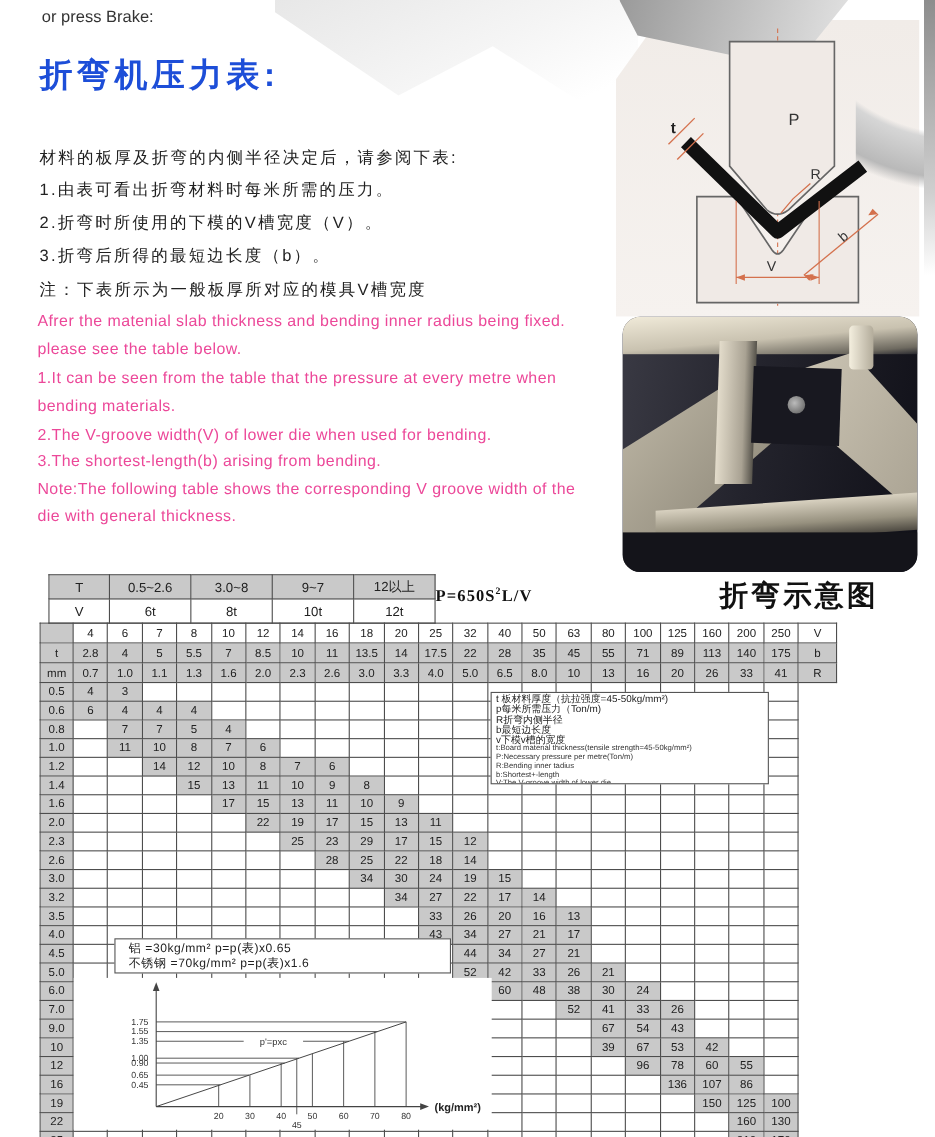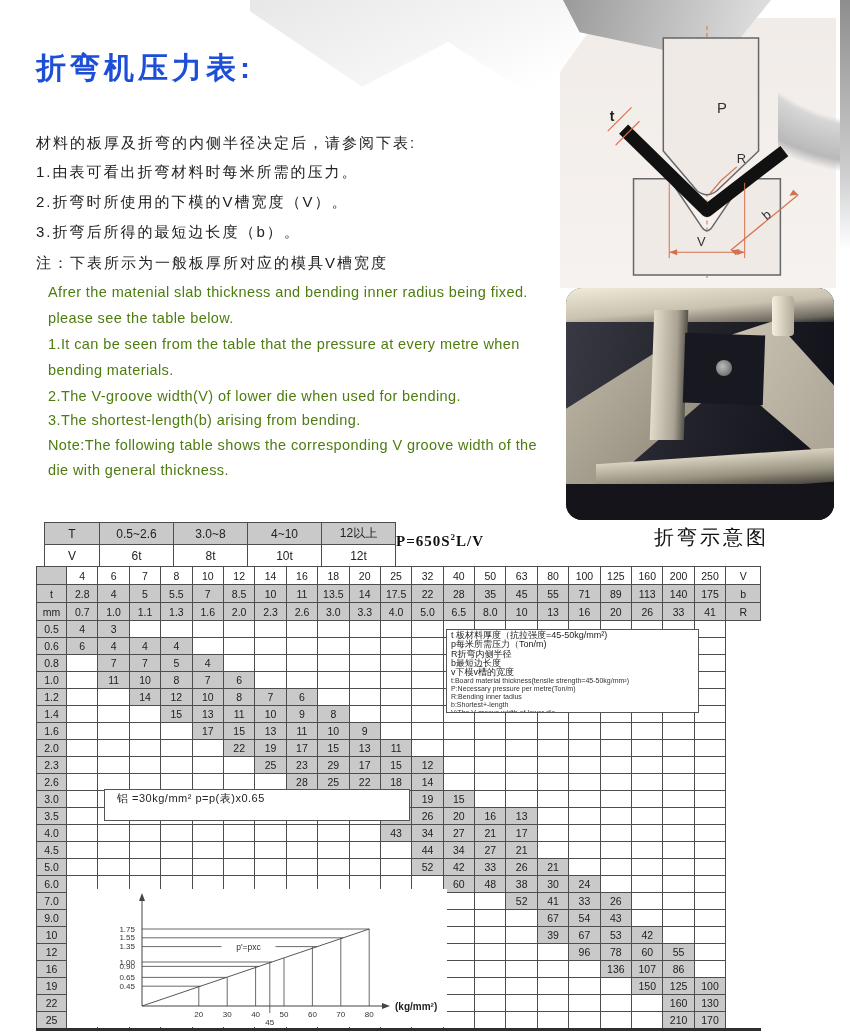--- a/index.html
+++ b/index.html
@@ -17,43 +17,43 @@
     background:radial-gradient(circle at 130% -15%, rgba(0,0,0,0) 54%, #d6d6d6 56%, #b9b9b9 68%, rgba(0,0,0,0) 72%);}
   .edge-strip{left:840px;top:0;width:10px;height:250px;
     background:linear-gradient(180deg,#8d8d8d,#cfcfcf 70%,rgba(255,255,255,0));}
   .diagram-bg{left:560px;top:18px;width:276px;height:270px;
     background:linear-gradient(180deg,#f1ece8,#f6f2ef);
     clip-path:polygon(14% 0,100% 0,100% 100%,0 100%,0 20%);}
   
   .title-en{left:38px;top:6px;font-size:15px;line-height:19px;color:#333;}
   .title-zh{left:36px;top:48px;font-size:30px;font-weight:bold;letter-spacing:4px;color:#1d4ed8;}
   .zh-line{left:36px;font-size:15px;letter-spacing:2px;color:#222;}
-  .en-line{left:48px;font-size:14.5px;letter-spacing:.4px;color:#4d7c0f;}
+  .en-line{left:34px;font-size:14.5px;letter-spacing:.4px;color:#ec4899;}
   
   .vtable{left:44px;top:522px;border-collapse:collapse;table-layout:fixed;}
   .vtable td{border:1px solid #4d4d4d;height:21px;text-align:center;font-size:12px;color:#222;padding:0;}
   .vtable .lblcol{width:54px;}
   .vtable .valcol{width:73px;}
   .g{background:#c9c9c9;}
   .w{background:#ffffff;}
   .formula{left:396px;top:532px;font-family:"Liberation Serif","DejaVu Serif",serif;
     font-weight:bold;font-size:15px;letter-spacing:1px;color:#111;}
   .formula sup{font-size:9px;}
-  .photo-caption{left:654px;top:524px;font-size:20px;font-weight:normal;letter-spacing:3px;color:#111;}
+  .photo-caption{left:654px;top:524px;font-size:26px;font-weight:bold;letter-spacing:3px;color:#111;}
   
   .ptable{left:36px;top:566px;border-collapse:collapse;table-layout:fixed;border-bottom:3px solid #2e2e2e;}
   .ptable td{border:1px solid #4d4d4d;padding:0;text-align:center;font-size:10.5px;color:#222;height:16px;overflow:hidden;}
   .ptable tr.hdr td{height:17px;}
   .ptable td.vnone{border:none;background:transparent;}
   
   .legend-box{left:446px;top:629px;width:253px;height:84px;background:#fff;border:1px solid #555;
     padding:1px 0 0 4px;box-sizing:border-box;overflow:hidden;}
   .legend-box .cn{font-size:9px;line-height:9.3px;color:#222;white-space:nowrap;}
   .legend-box .en{font-size:7px;line-height:7.9px;color:#333;white-space:nowrap;}
-  .mat-box{left:104px;top:789px;width:306px;height:32px;background:#fff;border:1px solid #555;
+  .mat-box{left:104px;top:853px;width:306px;height:32px;background:#fff;border:1px solid #555;
     box-sizing:border-box;padding:1px 0 0 12px;}
   .mat-box div{font-size:11px;line-height:14px;color:#222;letter-spacing:.5px;white-space:nowrap;}
   .chart-box{left:67px;top:889px;width:380px;height:138px;background:#fff;}
   
   .photo{left:566px;top:288px;width:268px;height:232px;border-radius:16px;overflow:hidden;
     background:linear-gradient(100deg,#3a3a44 0%,#23232c 45%,#101018 100%);}
   .photo>div{position:absolute;}
   .ph-ram{left:0;top:0;width:100%;height:34px;
     background:linear-gradient(175deg,#f0ead9,#c9c2b0 55%,#6e6a60 88%,#2a2a30);}
   .ph-holder{left:86px;top:22px;width:34px;height:130px;transform:skewX(-2deg);
@@ -76,20 +76,21 @@
 </head>
 <body>
 
 <div class="abs swoosh-faint"></div>
 <div class="abs diagram-bg"></div>
 <div class="abs swoosh-band"></div>
 <div class="abs swoosh-right"></div>
 <div class="abs edge-strip"></div>
 
 <div class="abs title-en">
+  <div>or press Brake:</div>
 </div>
 <div class="abs title-zh">折弯机压力表:</div>
 
 <div class="abs zh-line" style="top:134px">材料的板厚及折弯的内侧半径决定后，请参阅下表:</div>
 <div class="abs zh-line" style="top:163px">1.由表可看出折弯材料时每米所需的压力。</div>
 <div class="abs zh-line" style="top:193px">2.折弯时所使用的下模的V槽宽度（V）。</div>
 <div class="abs zh-line" style="top:223px">3.折弯后所得的最短边长度（b）。</div>
 <div class="abs zh-line" style="top:254px">注：下表所示为一般板厚所对应的模具V槽宽度</div>
 
 <div class="abs en-line" style="top:284px">Afrer the matenial slab thickness and bending inner radius being fixed.</div>
@@ -134,21 +135,21 @@
   <div class="ph-cyl"></div>
 </div>
 <div class="abs photo-caption">折弯示意图</div>
 
 <table class="abs vtable">
   <tbody>
       <tr>
     <td class="g lblcol">T</td>
     <td class="g valcol">0.5~2.6</td>
     <td class="g valcol">3.0~8</td>
-    <td class="g valcol">4~10</td>
+    <td class="g valcol">9~7</td>
     <td class="g valcol">12以上</td>
   </tr>
   <tr>
     <td class="w">V</td>
     <td class="w">6t</td>
     <td class="w">8t</td>
     <td class="w">10t</td>
     <td class="w">12t</td>
   </tr>
 </tbody>
@@ -527,20 +528,45 @@
         <td class="w"></td>
         <td class="w"></td>
         <td class="w"></td>
         <td class="w"></td>
         <td class="w"></td>
         <td class="w"></td>
         <td class="w"></td>
         <td class="vnone"></td>
       </tr>
       <tr>
+        <td class="g">3.2</td>
+        <td class="w"></td>
+        <td class="w"></td>
+        <td class="w"></td>
+        <td class="w"></td>
+        <td class="w"></td>
+        <td class="w"></td>
+        <td class="w"></td>
+        <td class="w"></td>
+        <td class="w"></td>
+        <td class="g">34</td>
+        <td class="g">27</td>
+        <td class="g">22</td>
+        <td class="g">17</td>
+        <td class="g">14</td>
+        <td class="w"></td>
+        <td class="w"></td>
+        <td class="w"></td>
+        <td class="w"></td>
+        <td class="w"></td>
+        <td class="w"></td>
+        <td class="w"></td>
+        <td class="vnone"></td>
+      </tr>
+      <tr>
         <td class="g">3.5</td>
         <td class="w"></td>
         <td class="w"></td>
         <td class="w"></td>
         <td class="w"></td>
         <td class="w"></td>
         <td class="w"></td>
         <td class="w"></td>
         <td class="w"></td>
         <td class="w"></td>
@@ -869,20 +895,21 @@
   <div class="cn">v下模v槽的宽度</div>
   <div class="en">t:Board material thickness(tensile strength=45-50kg/mm²)</div>
   <div class="en">P:Necessary pressure per metre(Ton/m)</div>
   <div class="en">R:Bending inner tadius</div>
   <div class="en">b:Shortest+-length</div>
   <div class="en">V:The V-groove width of lower die</div>
 </div>
 
 <div class="abs mat-box">
   <div>铝  =30kg/mm²  p=p(表)x0.65</div>
+  <div>不锈钢  =70kg/mm²  p=p(表)x1.6</div>
 </div>
 
 <div class="abs chart-box">
   <svg id="mini-chart" width="380" height="138" viewBox="0 0 380 138">
       <line x1="75" y1="117" x2="75" y2="10" stroke="#444444" stroke-width="1"></line>
       <path d="M75,4 l-3,8 h6 z" fill="#444444"></path>
       <line x1="75" y1="117" x2="316" y2="117" stroke="#444444" stroke-width="1"></line>
       <path d="M323,117 l-8,-3 v6 z" fill="#444444"></path>
       <line x1="75" y1="117" x2="302.2" y2="40" stroke="#444444" stroke-width="0.9"></line>
       <line x1="131.8" y1="117" x2="131.8" y2="97.2" stroke="#444444" stroke-width="0.8"></line>

